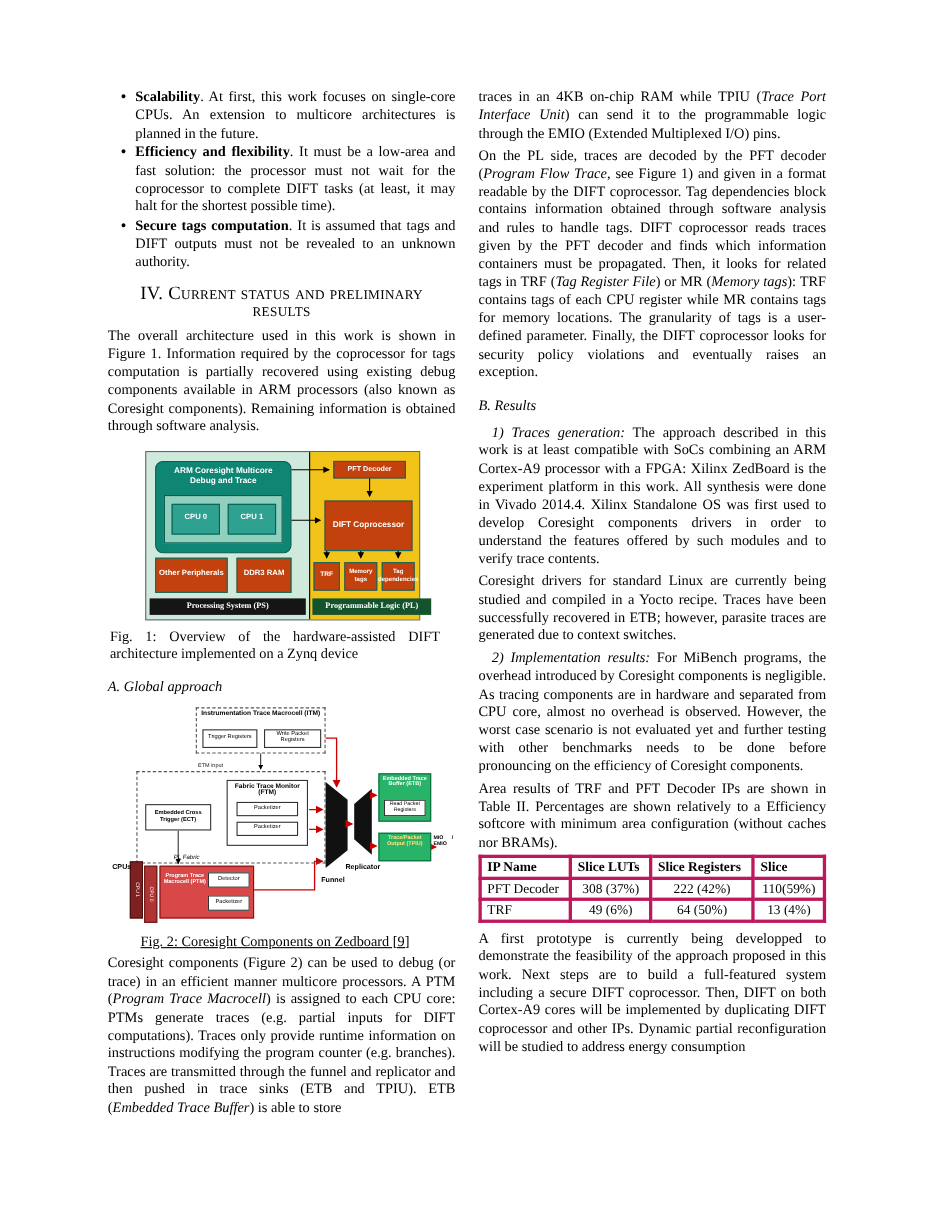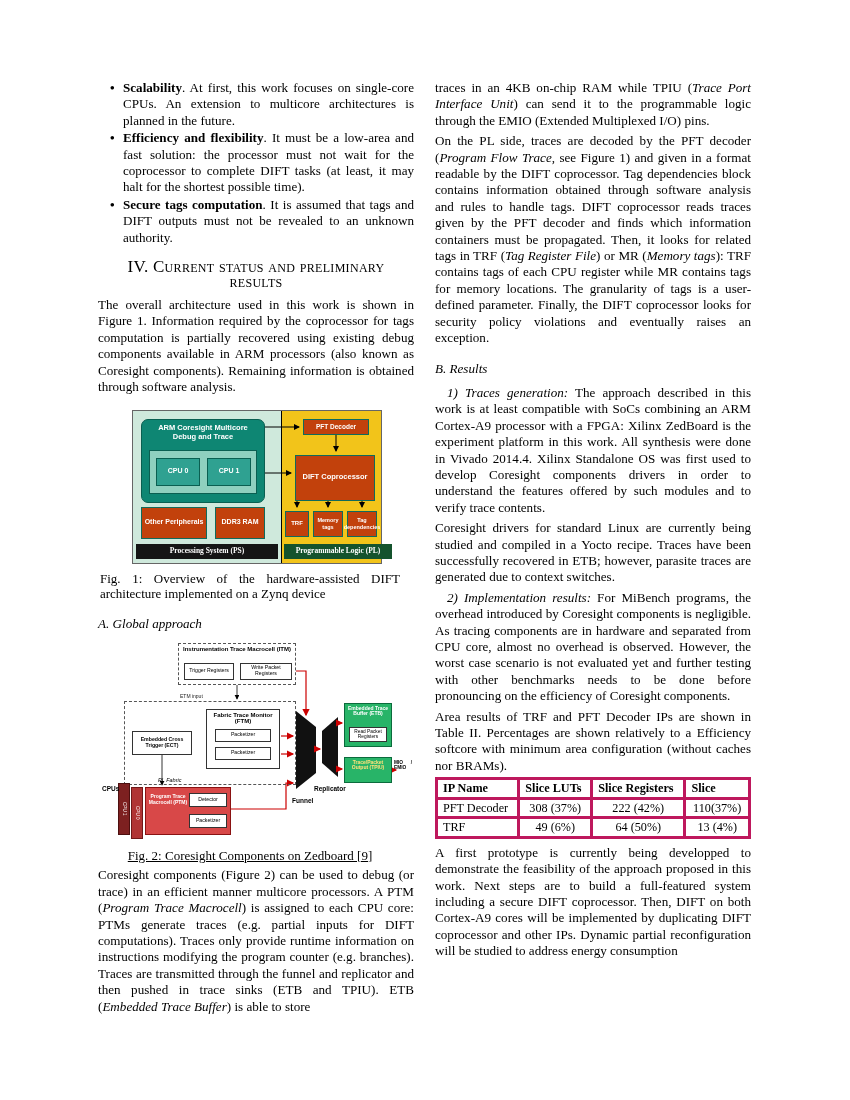--- a/index.html
+++ b/index.html
@@ -211,21 +211,21 @@
             <th>Slice LUTs</th>
             <th>Slice Registers</th>
             <th>Slice</th>
           </tr>
         </thead>
         <tbody>
           <tr>
             <td>PFT Decoder</td>
             <td class="ctr">308 (37%)</td>
             <td class="ctr">222 (42%)</td>
-            <td class="ctr">110(37%)</td>
+            <td class="ctr">110(59%)</td>
           </tr>
           <tr>
             <td>TRF</td>
             <td class="ctr">49 (6%)</td>
             <td class="ctr">64 (50%)</td>
             <td class="ctr">13 (4%)</td>
           </tr>
         </tbody>
       </table>
 

